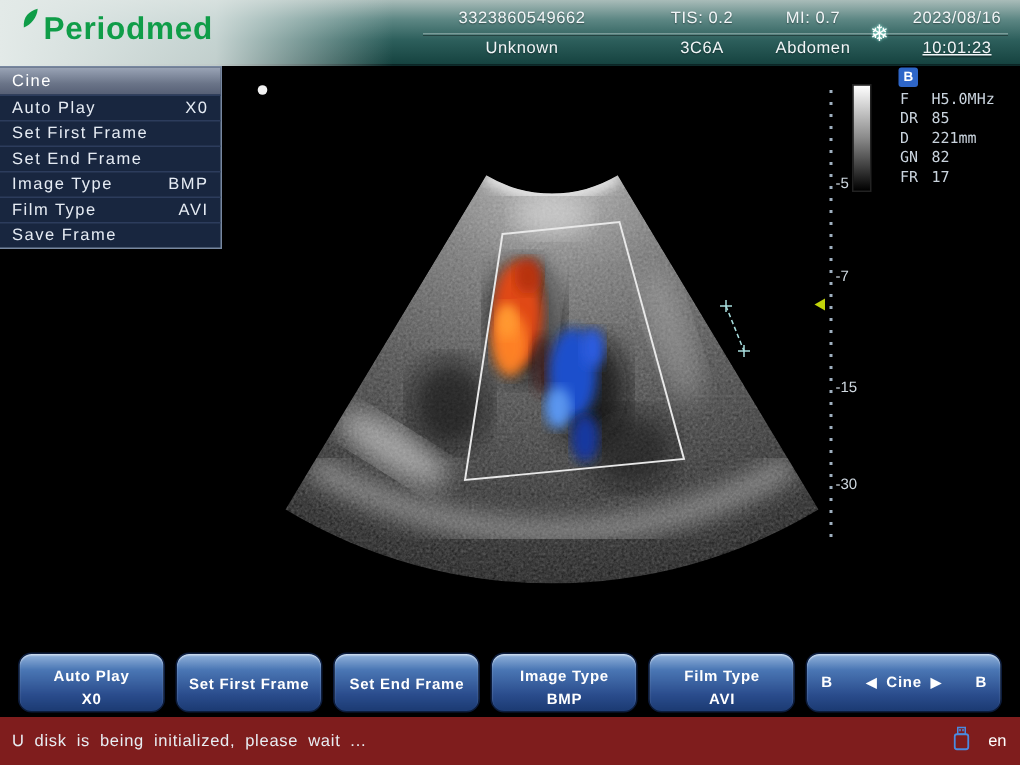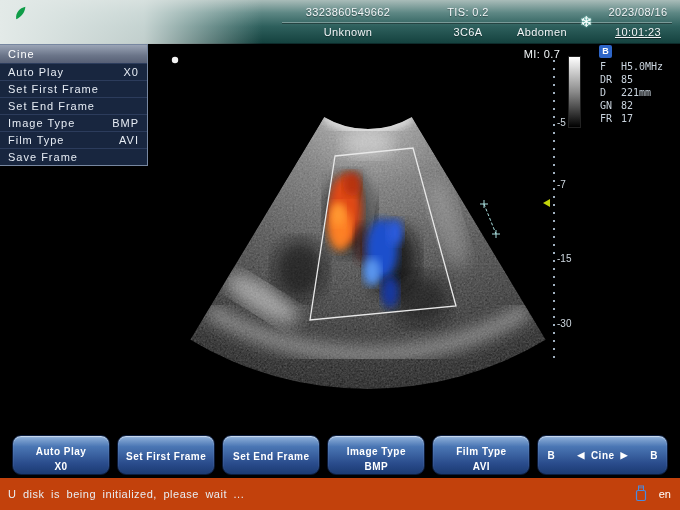--- a/index.html
+++ b/index.html
@@ -85,45 +85,46 @@
   }
   .btn .btn-val { margin-top:4px; }
   .btn-cine { flex:1.15; display:flex; align-items:center; justify-content:space-between;
     padding:0 9px; }
   .nav-mid { display:flex; align-items:center; gap:6px; }
   .arrow { font-size:9px; }
 
   
   .statusbar {
     position:absolute; left:0; top:478px; width:680px; height:32px;
-    background:#c2410c; display:flex; align-items:center; padding:0 8px;
+    background:#7f1d1d; display:flex; align-items:center; padding:0 8px;
     font-size:11px; letter-spacing:.5px; word-spacing:3px; color:#e8edf2;gap:46px;
   }
   .status-msg { flex:1; }
   .status-right { display:flex; align-items:center; gap:12px; margin-right:1px; }
   .lang { font-size:11px; color:#fff; letter-spacing:0; word-spacing:0; }
 </style>
 </head>
 <body>
 
 <div class="header">
   <div class="logo-panel"></div>
   <div class="logo">
     <span class="logo-leaf">
       <svg width="14" height="12" viewBox="0 0 14 12">
           <path d="M1 11 C2 4 7 1 13 1 C11 7 6 10 1 11 Z" fill="#0f9d48"></path>
         </svg>
     </span>
+    <span class="logo-text">Periodmed</span>
   </div>
   <div class="hdr-divider"></div>
   <span class="h-cell" style="left:283px;top:6px;width:130px;">3323860549662</span>
   <span class="h-cell" style="left:283px;top:26px;width:130px;">Unknown</span>
   <span class="h-cell" style="left:430px;top:6px;width:76px;">TIS: 0.2</span>
   <span class="h-cell" style="left:430px;top:26px;width:76px;">3C6A</span>
-  <span class="h-cell" style="left:507px;top:6px;width:70px;margin-top:42px;">MI: 0.7</span>
+  <span class="h-cell" style="left:507px;top:6px;width:70px;">MI: 0.7</span>
   <span class="h-cell" style="left:507px;top:26px;width:70px;">Abdomen</span>
   <span class="freeze">❄</span>
   <span class="h-cell" style="left:601px;top:6px;width:74px;">2023/08/16</span>
   <span class="h-cell" style="left:601px;top:26px;width:74px;text-decoration:underline;">10:01:23</span>
 </div>
 
 <svg class="us-svg" width="680" height="388" viewBox="0 0 680 388">
   <defs>
     <radialGradient id="usg" cx="0.5" cy="0.02" r="1.05">
       <stop offset="0" stop-color="#b0b0b0"></stop>

